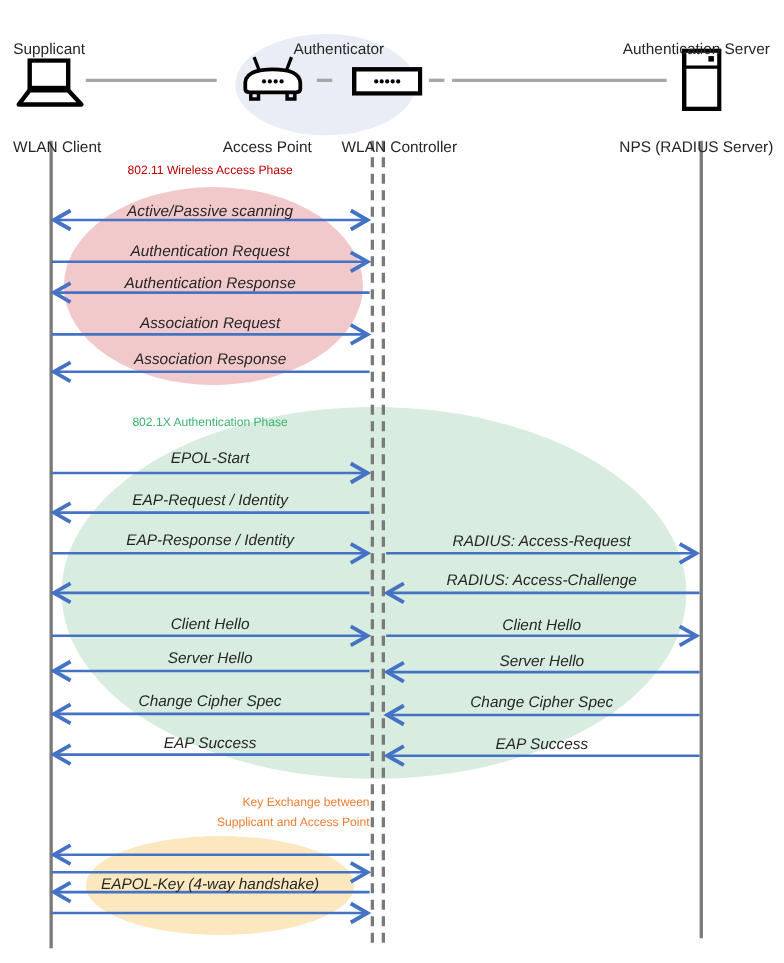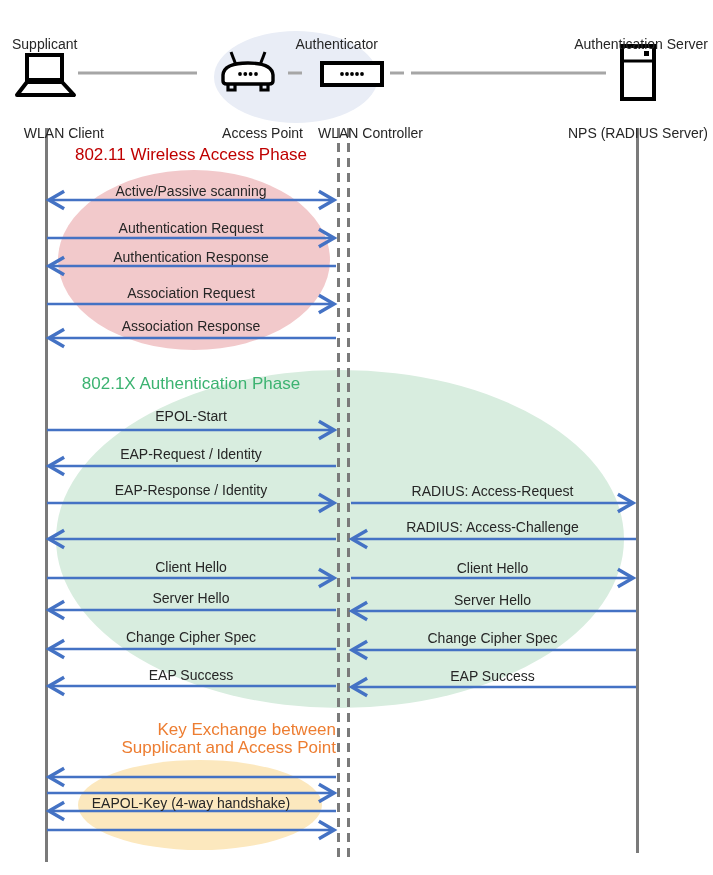--- a/index.html
+++ b/index.html
@@ -1,28 +1,28 @@
 <!DOCTYPE html>
 <html><head>
 <meta charset="utf-8">
 <style>
   html,body{margin:0;padding:0;background:#fff;}
   #stage{
     position:relative;width:713px;height:875px;background:#ffffff;overflow:hidden;
     font-family:"Liberation Sans",sans-serif;color:#262626;
   }
   .lbl{position:absolute;font-size:14px;line-height:18px;color:#262626;white-space:nowrap;margin-top:16px;}
-  .msg{position:absolute;font-size:14px;line-height:18px;color:#262626;text-align:center;}
+  .msg{position:absolute;font-size:14px;line-height:18px;color:#262626;text-align:center;font-style:italic;}
   .colL{left:46px;width:290px;}
   .colR{left:349px;width:287px;}
-  .phase-title{position:absolute;font-size:17px;line-height:18px;text-align:center;font-weight:400;}
+  .phase-title{position:absolute;font-size:11px;line-height:18px;text-align:center;font-weight:400;}
   .t-red{color:#BF0000;}
   .t-green{color:#3CB371;}
   .t-orange{color:#ED7D31;text-align:right;}
-  .ctr{text-align:right;}
+  .ctr{text-align:center;}
   .icon{position:absolute;}
   svg{display:block;}
   #bg{position:absolute;left:0;top:0;}
 </style>
 </head>
 <body>
 
 <div id="stage">
 
   <svg id="bg" width="713" height="875" viewBox="0 0 713 875">

